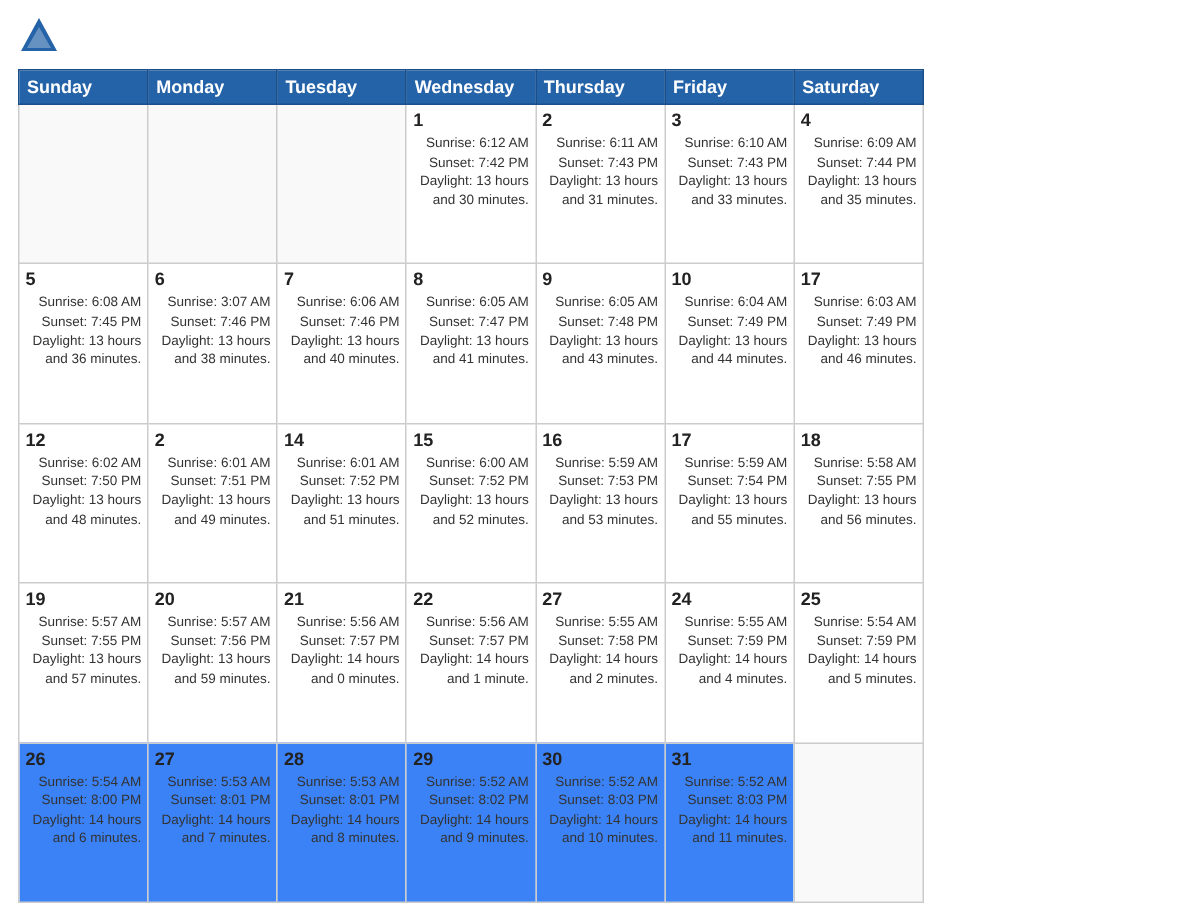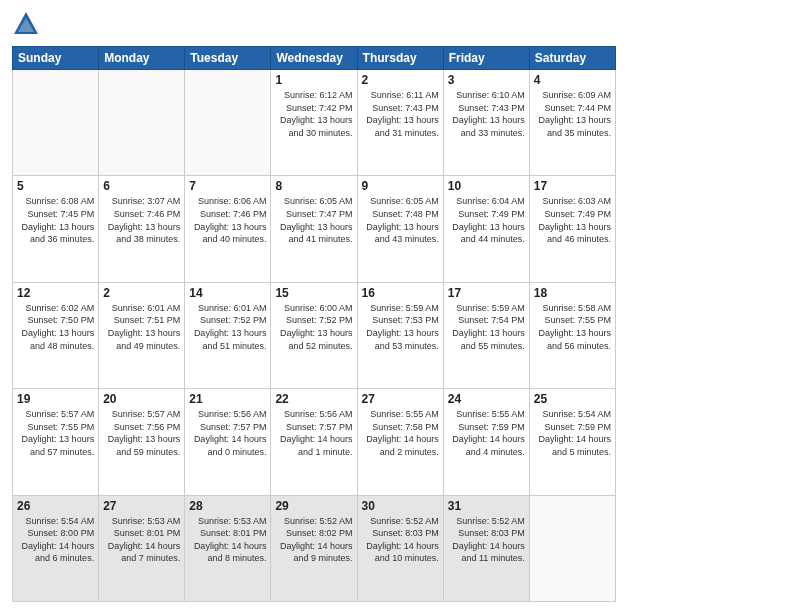--- a/index.html
+++ b/index.html
@@ -94,21 +94,21 @@
       display: block;
       margin-bottom: 2px;
     }
     .day-info {
       font-size: 9px;
       color: #333;
       line-height: 1.4;
       text-align: right;
     }
     .last-row td {
-      background: #e5e5e5;
+      background: #3b82f6;
     }
   </style>
 </head>
 <body>
 
 <div class="page">
   <div class="header">
     <div class="logo">
       <svg class="logo-icon" viewBox="0 0 28 28">
         <polygon points="14,2 26,24 2,24" fill="#2563a8"></polygon>

